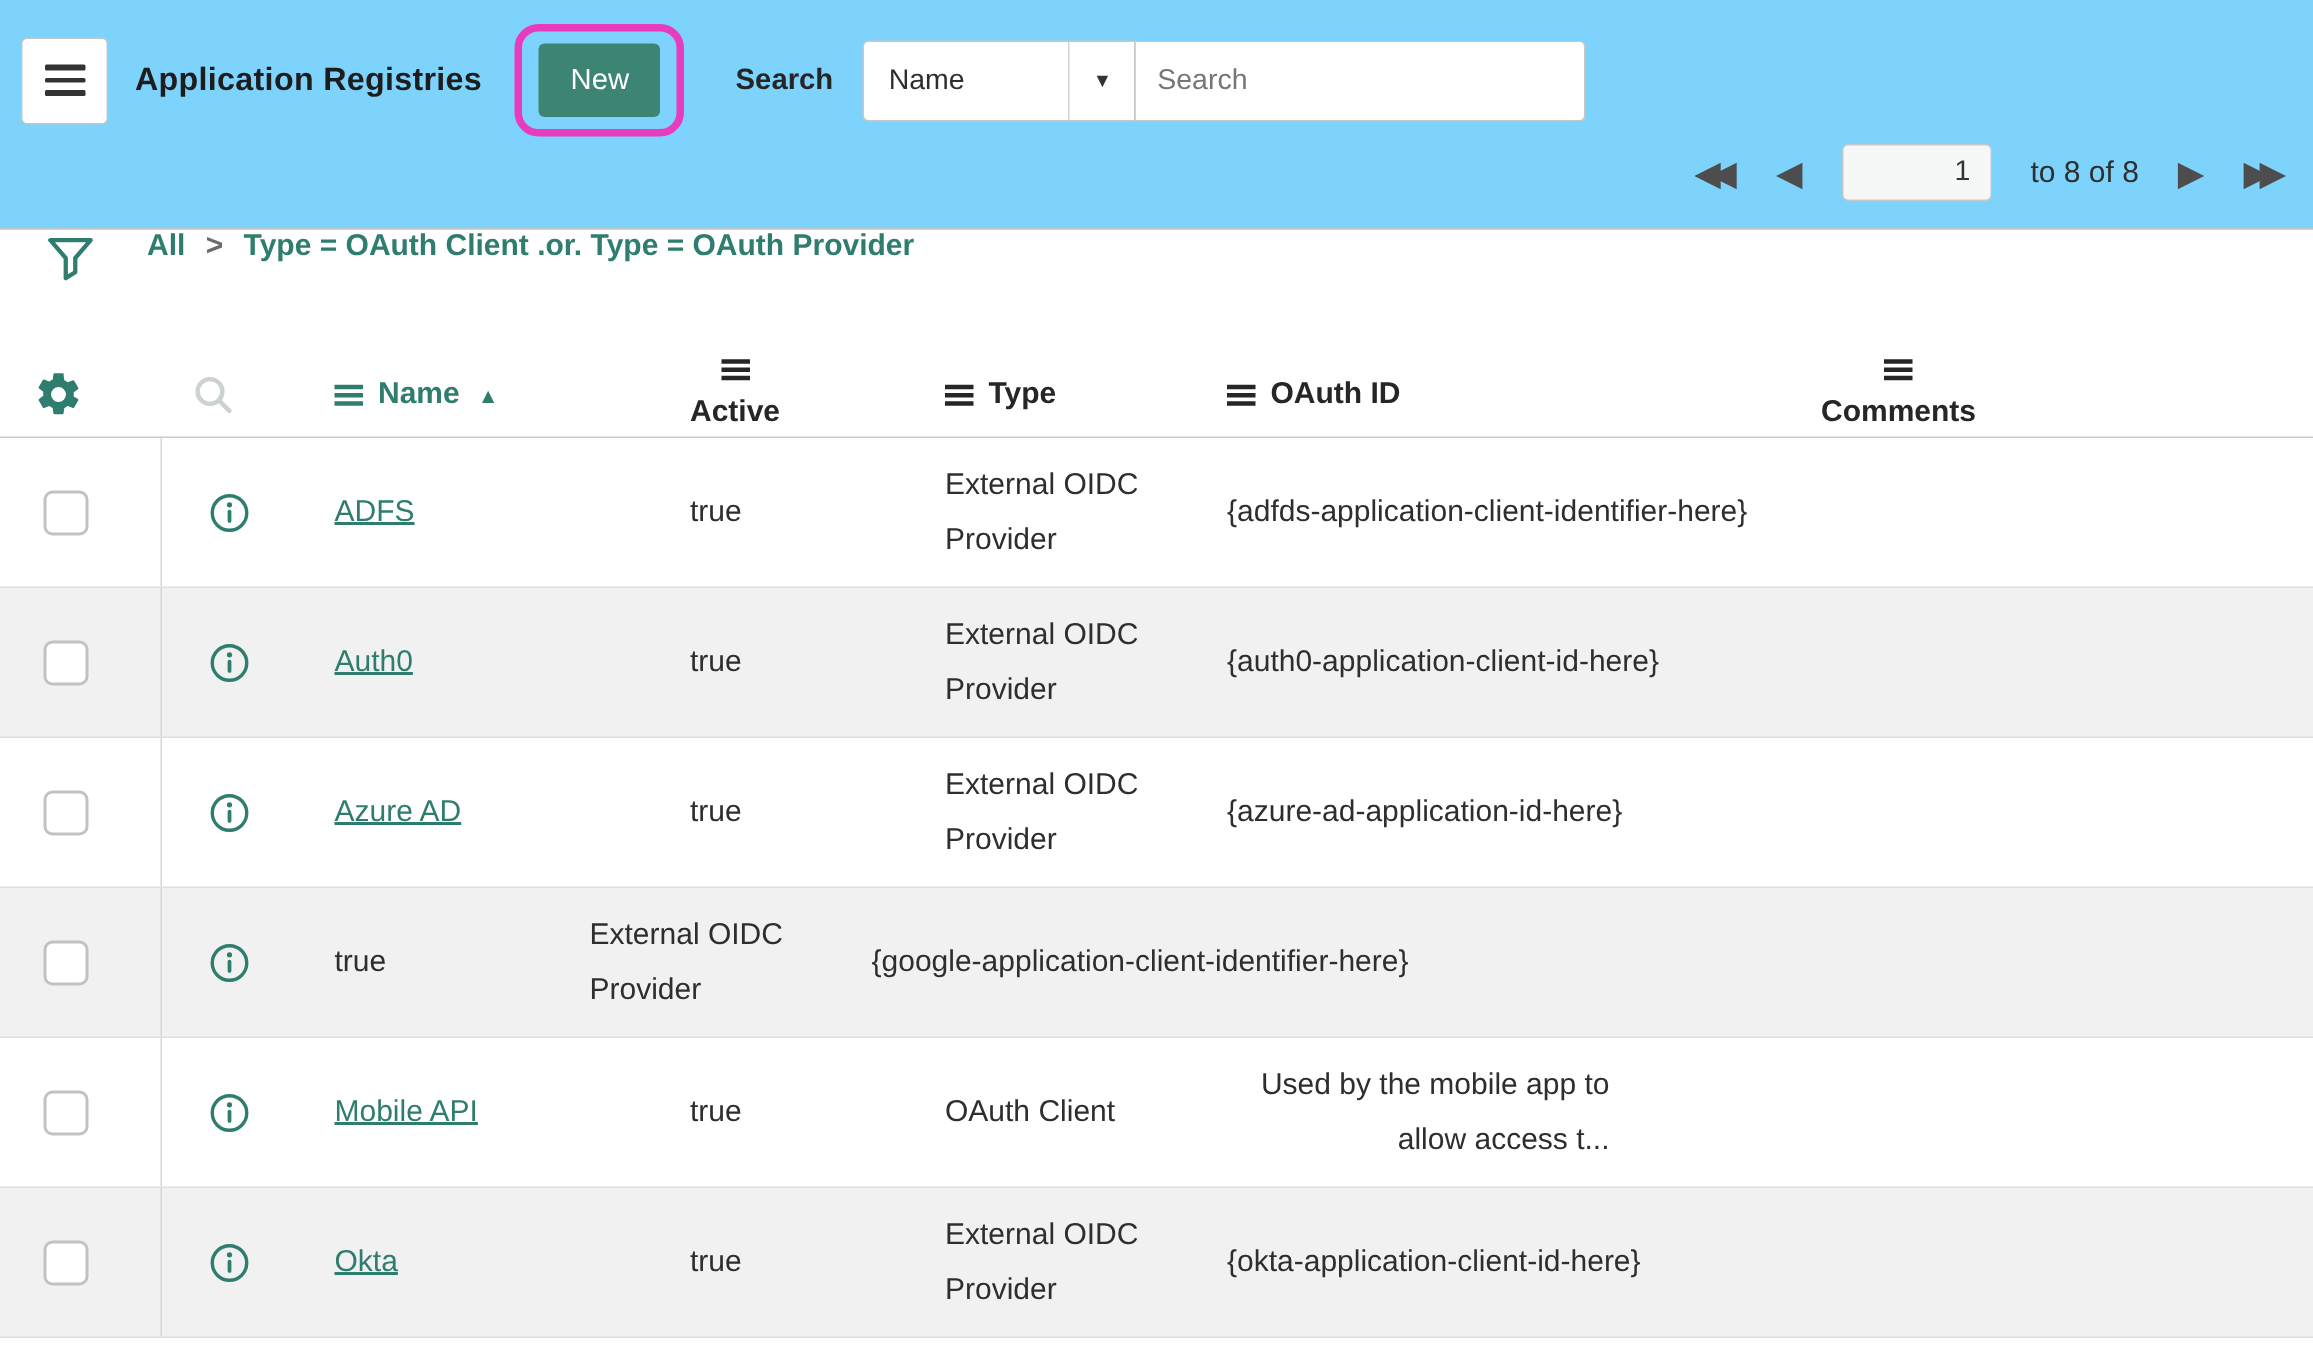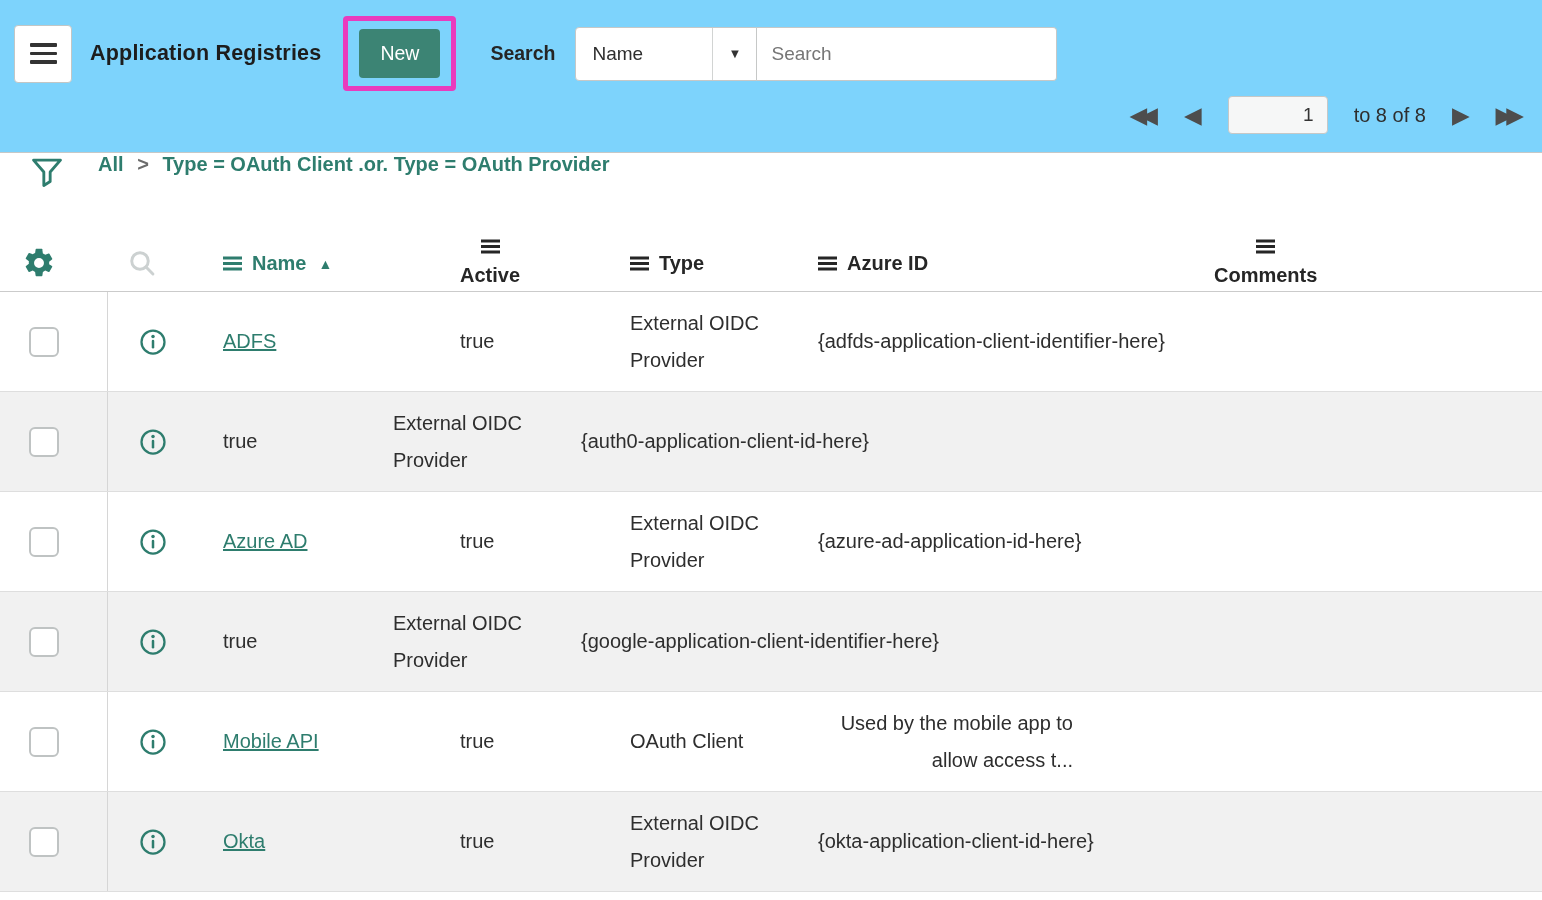--- a/index.html
+++ b/index.html
@@ -18,21 +18,21 @@
   }
   .toolbar { display: flex; align-items: center; padding: 16px 0 0 14px; }
   .menu-btn {
     width: 58px; height: 58px; background: #fff;
     border: 1px solid #c2c6c5; border-radius: 4px;
     display: flex; align-items: center; justify-content: center; cursor: pointer;
   }
   .hamburger { display: flex; flex-direction: column; gap: 5px; }
   .hamburger i { display: block; width: 27px; height: 3.5px; background: #333; border-radius: 1px; }
   .title { font-size: 21.5px; font-weight: 700; color: #1d1d1d; margin: 0 0 0 18px; letter-spacing: 0.2px; }
-  .annotation { border: 5px solid #e93bbd; border-radius: 4px; padding: 8px 11px; margin-left: 22px; }
+  .annotation { border: 5px solid #e93bbd; border-radius: 16px; padding: 8px 11px; margin-left: 22px; }
   .new-btn {
     background: #3c8474; color: #fff; border: none; border-radius: 4px;
     font-size: 19.5px; font-family: inherit; padding: 13px 21px; cursor: pointer;
   }
   .search-label { font-size: 19.5px; font-weight: 700; margin-left: 34px; color: #252525; }
   .field-select {
     width: 182px; height: 54px; background: #fff; border: 1px solid #c6c8c7;
     border-radius: 4px 0 0 4px; margin-left: 20px; display: flex; align-items: center;
     padding-left: 16px; position: relative; font-size: 19px; color: #2e2e2e; cursor: pointer;
   }
@@ -178,21 +178,21 @@
     <span class="col-h ch-active">
       <span class="col-lines"></span>
       <span>Active</span>
     </span>
     <span class="col-h ch-type">
       <span class="col-lines"></span>
       <span>Type</span>
     </span>
     <span class="col-h ch-client">
       <span class="col-lines"></span>
-      <span>Azure ID</span>
+      <span>OAuth ID</span>
     </span>
     <span class="col-h ch-comments">
       <span class="col-lines"></span>
       <span>Comments</span>
     </span>
   </div>
 
   <div class="row">
     <div class="cell c-check">
         <span class="checkbox"></span>
@@ -221,20 +221,23 @@
       </div>
     <div class="cell c-info">
       <span class="info-wrap">
           <svg width="30" height="30" viewBox="0 0 24 24">
             <circle cx="12" cy="12" r="9.2" fill="none" stroke="#2e7d6e" stroke-width="1.8"></circle>
             <circle cx="12" cy="7.6" r="1.4" fill="#2e7d6e"></circle>
             <rect x="11" y="10.2" width="2" height="7" rx="1" fill="#2e7d6e"></rect>
           </svg>
         </span>
     </div>
+    <div class="cell c-name">
+        <a class="rec-link">Auth0</a>
+      </div>
     <div class="cell c-active">true</div>
     <div class="cell c-type">External OIDC Provider</div>
     <div class="cell c-client">{auth0-application-client-id-here}</div>
     <div class="cell c-comments"></div>
   </div>
 
   <div class="row">
     <div class="cell c-check">
         <span class="checkbox"></span>
       </div>

